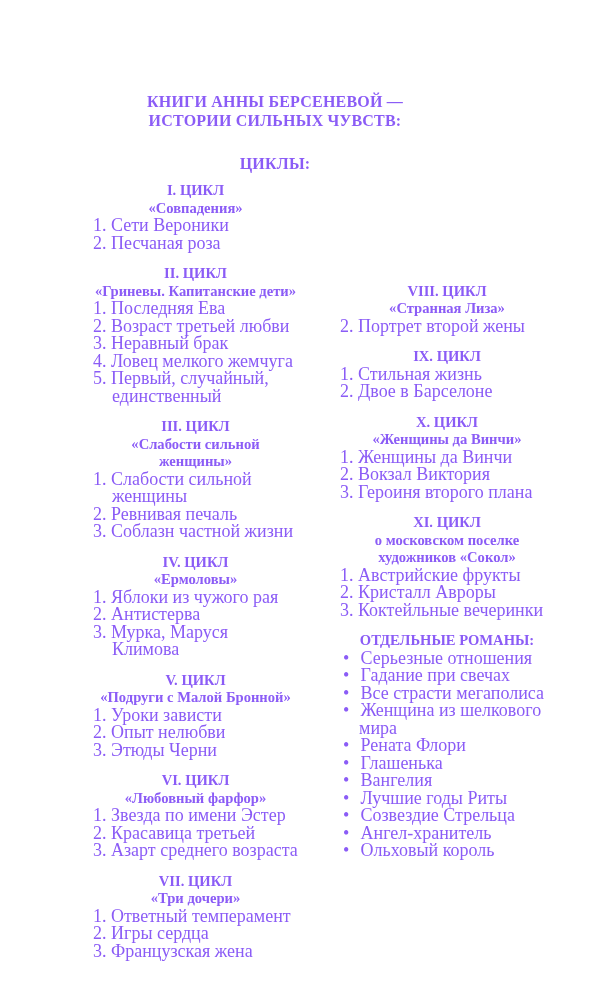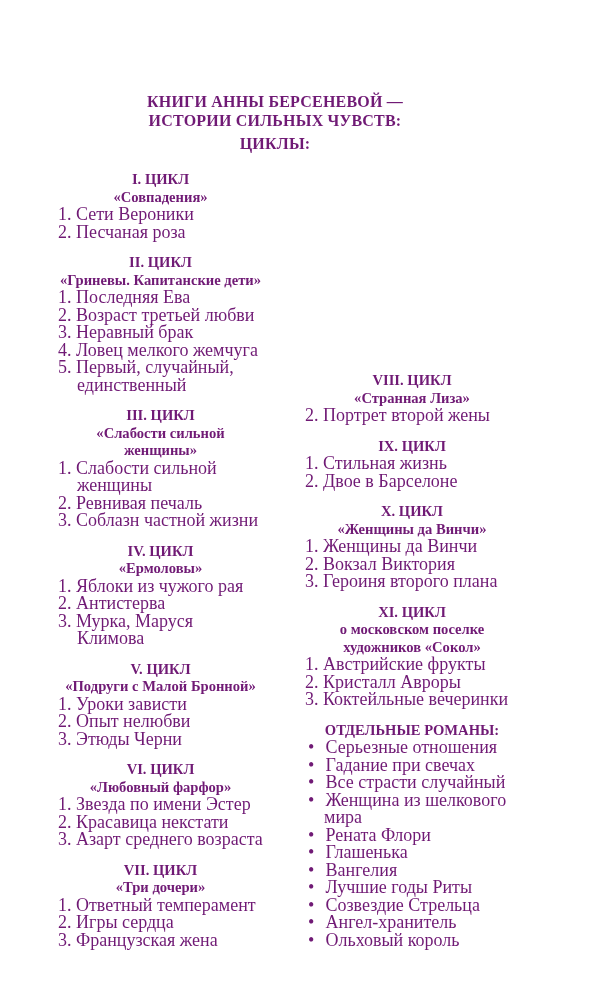--- a/index.html
+++ b/index.html
@@ -6,49 +6,49 @@
     margin: 0;
     padding: 0;
     background: #ffffff;
   }
   .page {
     position: relative;
     width: 609px;
     height: 988px;
     margin: 0 auto;
     background: #ffffff;
-    color: #701a75;
+    color: #8b5cf6;
     font-family: "Liberation Serif", "DejaVu Serif", serif;
     overflow: hidden;
   }
   .header {
     width: 370px;
     margin-left: 90px;
     padding-top: 92px;
     text-align: center;
   }
   .title-line {
     font-weight: bold;
     font-size: 16px;
     line-height: 19px;
     letter-spacing: 0.2px;
   }
   .subtitle {
     font-weight: bold;
     font-size: 16px;
     line-height: 19px;
-    margin-top: 4px;
+    margin-top: 24px;
     letter-spacing: 0.2px;
   }
   .columns {
     display: flex;
-    margin-top: 18px;
-    padding-left: 58px;
+    margin-top: 9px;
+    padding-left: 93px;
     gap: 42px;
-    align-items: flex-end;
+    align-items: center;
   }
   .col-left  { width: 205px; }
   .col-right { width: 214px; }
   .section { margin-bottom: 13px; }
   .sec-heading, .sec-subhead {
     font-weight: bold;
     text-align: center;
     font-size: 14.6px;
     line-height: 17.5px;
   }
@@ -114,21 +114,21 @@
           <div class="sec-heading">V. ЦИКЛ</div>
           <div class="sec-subhead">«Подруги с Малой Бронной»</div>
           <div class="book-item"><span class="num">1.</span> <span>Уроки зависти</span></div>
           <div class="book-item"><span class="num">2.</span> <span>Опыт нелюбви</span></div>
           <div class="book-item"><span class="num">3.</span> <span>Этюды Черни</span></div>
         </div>
         <div class="section">
           <div class="sec-heading">VI. ЦИКЛ</div>
           <div class="sec-subhead">«Любовный фарфор»</div>
           <div class="book-item"><span class="num">1.</span> <span>Звезда по имени Эстер</span></div>
-          <div class="book-item"><span class="num">2.</span> <span>Красавица некстати</span></div>
+          <div class="book-item"><span class="num">2.</span> <span>Красавица третьей</span></div>
           <div class="book-item"><span class="num">3.</span> <span>Азарт среднего возраста</span></div>
         </div>
         <div class="section">
           <div class="sec-heading">VII. ЦИКЛ</div>
           <div class="sec-subhead">«Три дочери»</div>
           <div class="book-item"><span class="num">1.</span> <span>Ответный темперамент</span></div>
           <div class="book-item"><span class="num">2.</span> <span>Игры сердца</span></div>
           <div class="book-item"><span class="num">3.</span> <span>Французская жена</span></div>
         </div>
       </div>
@@ -155,21 +155,21 @@
           <div class="sec-subhead">о московском поселке</div>
           <div class="sec-subhead">художников «Сокол»</div>
           <div class="book-item"><span class="num">1.</span> <span>Австрийские фрукты</span></div>
           <div class="book-item"><span class="num">2.</span> <span>Кристалл Авроры</span></div>
           <div class="book-item"><span class="num">3.</span> <span>Коктейльные вечеринки</span></div>
         </div>
         <div class="section">
           <div class="sec-heading">ОТДЕЛЬНЫЕ РОМАНЫ:</div>
           <div class="book-item"><span class="bullet">•</span> <span>Серьезные отношения</span></div>
           <div class="book-item"><span class="bullet">•</span> <span>Гадание при свечах</span></div>
-          <div class="book-item"><span class="bullet">•</span> <span>Все страсти случайный</span></div>
+          <div class="book-item"><span class="bullet">•</span> <span>Все страсти мегаполиса</span></div>
           <div class="book-item"><span class="bullet">•</span> <span>Женщина из шелкового мира</span></div>
           <div class="book-item"><span class="bullet">•</span> <span>Рената Флори</span></div>
           <div class="book-item"><span class="bullet">•</span> <span>Глашенька</span></div>
           <div class="book-item"><span class="bullet">•</span> <span>Вангелия</span></div>
           <div class="book-item"><span class="bullet">•</span> <span>Лучшие годы Риты</span></div>
           <div class="book-item"><span class="bullet">•</span> <span>Созвездие Стрельца</span></div>
           <div class="book-item"><span class="bullet">•</span> <span>Ангел-хранитель</span></div>
           <div class="book-item"><span class="bullet">•</span> <span>Ольховый король</span></div>
         </div>
       </div>

